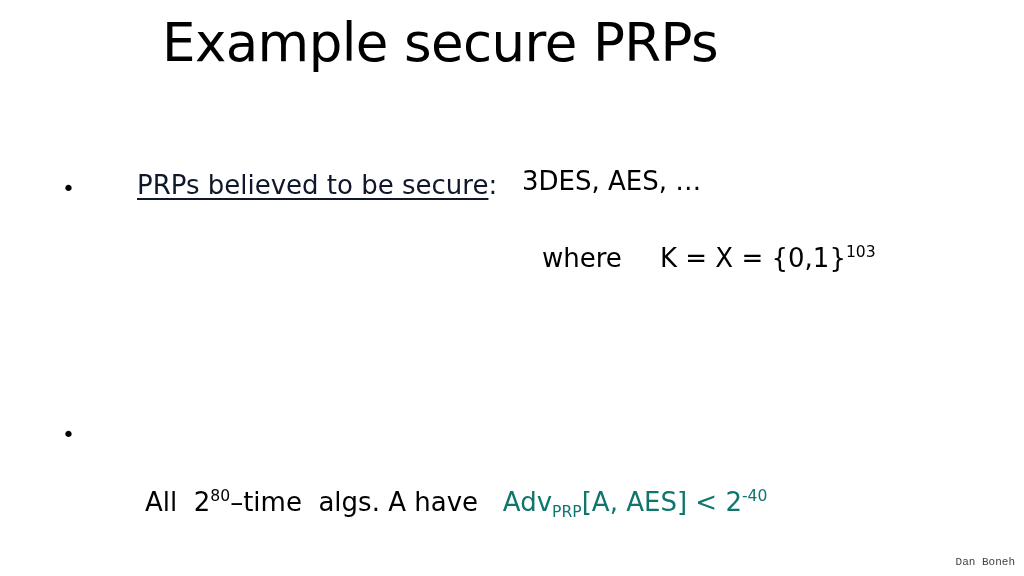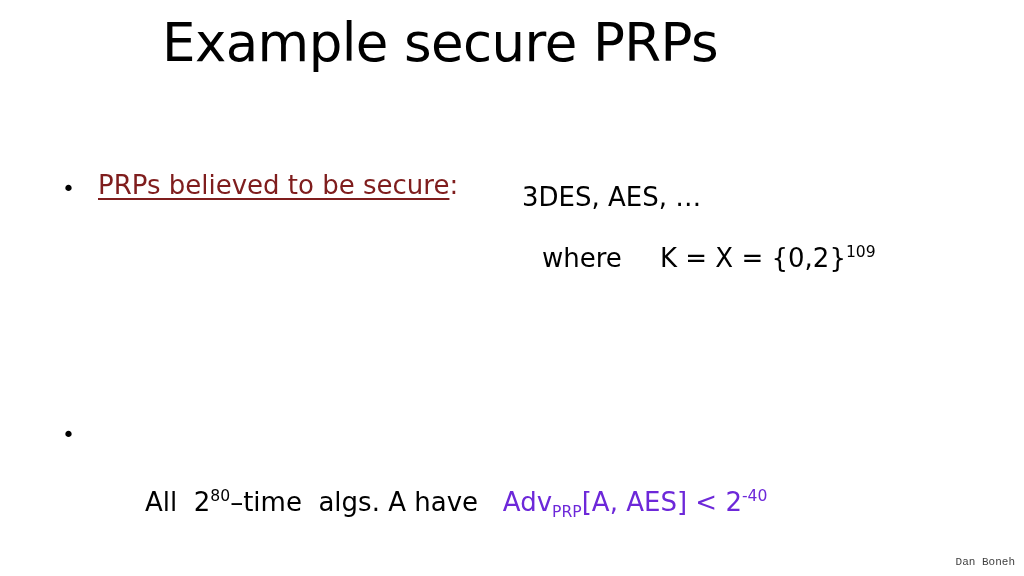--- a/index.html
+++ b/index.html
@@ -42,21 +42,22 @@
     height: 576px;
   }
 
   .bullet-row {
     position: absolute;
     display: flex;
     align-items: flex-end;
     white-space: nowrap;
     font-family: "DejaVu Sans", sans-serif;
     font-size: 26px;
-    color: #7f1d1d;
+    color: #0f172a;
+    margin-left: 39px;
   }
   .bullet-dot {
     position: absolute;
     font-size: 22px;
     line-height: 1;
     color: #000000;
   }
   .bullet-text {
     white-space: nowrap;
   }
@@ -83,21 +84,21 @@
     vertical-align: super;
     line-height: 0;
   }
   sub.sub {
     font-size: 0.60em;
     vertical-align: sub;
     line-height: 0;
   }
 
   .red {
-    color: #6d28d9;
+    color: #0f766e;
     margin-top: 34px;
   }
   .bold {
     font-weight: 400;
   }
 
   .times {
     font-size: 0.86em;
   }
   .arrow {
@@ -124,27 +125,27 @@
 
   <div class="body">
 
     <div class="bullet-dot" style="left:62px; top:178px;">•</div>
 
     <div class="bullet-row" style="left:98px; top:170px;">
       <span class="bullet-text underlined">PRPs believed to be secure</span>
         <span class="seg">:</span>
     </div>
 
-    <div class="sub-line" style="left:522px; top:182px;">3DES,   AES,   …</div>
+    <div class="sub-line" style="left:522px; top:166px;">3DES,   AES,   …</div>
 
 
     <div class="sub-line" style="left:542px; top:243px;">where</div>
 
     <div class="sub-line" style="left:660px; top:243px;">
-      <span class="seg">K = X = {0,2}</span><sup class="sup">109</sup>
+      <span class="seg">K = X = {0,1}</span><sup class="sup">103</sup>
     </div>
 
     <div class="bullet-dot" style="left:62px; top:424px;">•</div>
 
 
     <div class="sub-line" style="left:145px; top:487px;">
       <span class="seg">All</span><span class="seg">&nbsp;&nbsp;</span><span class="seg">2</span><sup class="sup">80</sup><span class="seg">–time</span><span class="seg">&nbsp;&nbsp;</span><span class="seg">algs. A have</span><span class="seg">&nbsp;&nbsp;&nbsp;</span><span class="seg red">Adv</span><sub class="sub red">PRP</sub><span class="seg red">[A,</span><span class="seg">&nbsp;</span><span class="seg red bold">AES</span><span class="seg red">]</span><span class="seg">&nbsp;</span><span class="seg red">&lt;</span><span class="seg">&nbsp;</span><span class="seg red">2</span><sup class="sup red">-40</sup>
     </div>
 
   </div>

